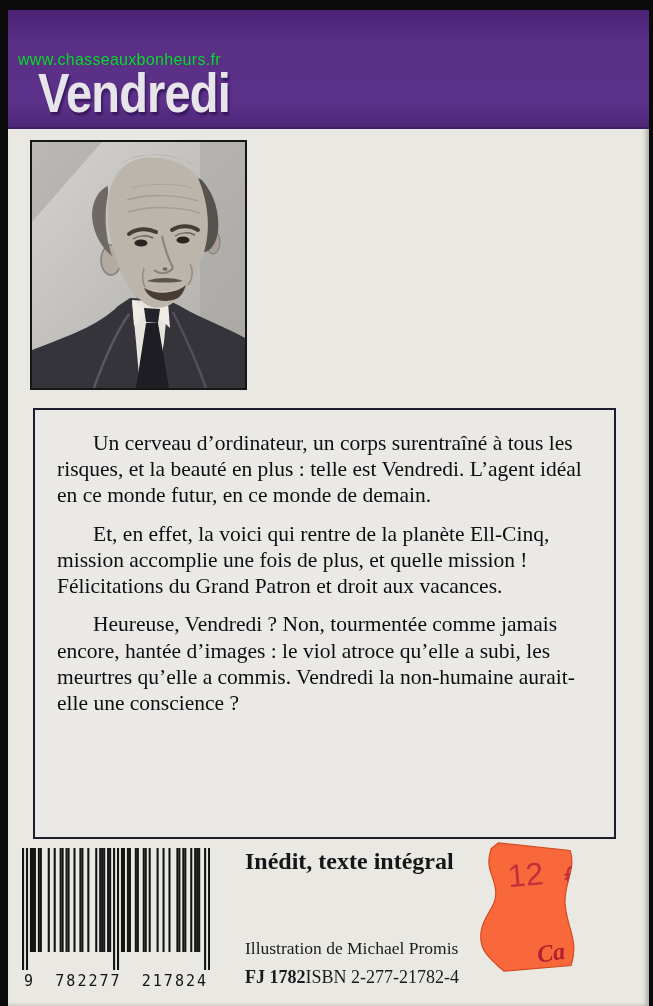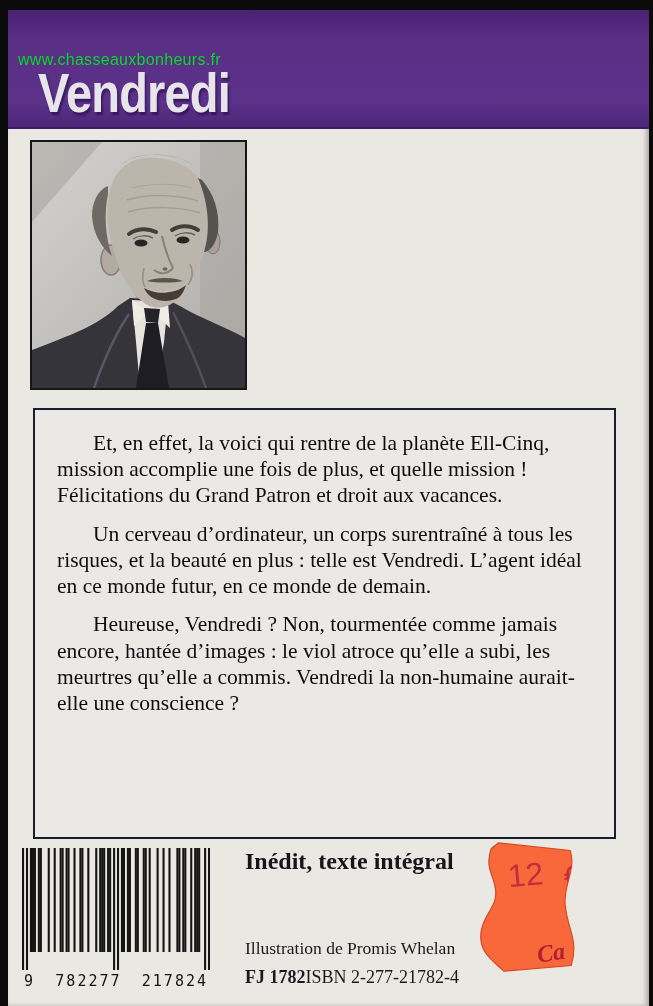--- a/index.html
+++ b/index.html
@@ -113,22 +113,22 @@
 
         <path d="M115,139 C124,135 142,135 151,139 C142,141 124,141 115,139 Z" fill="#5c544b"></path>
 
         <path d="M112,146 C124,153 144,152 154,143 C150,155 146,158 134,159 C122,159 115,153 112,146 Z" fill="#473c36"></path>
         <path d="M118,147 C126,151 142,150 149,144 C142,151 126,152 121,149 Z" fill="#c9c2b8"></path>
       </svg>
     </div>
 
 
     <div class="synopsis">
+      <p>Un cerveau d’ordinateur, un corps surentraîné à tous les risques, et la beauté en plus : telle est Vendredi. L’agent idéal en ce monde futur, en ce monde de demain.</p>
       <p>Et, en effet, la voici qui rentre de la planète Ell-Cinq, mission accomplie une fois de plus, et quelle mission ! Félicitations du Grand Patron et droit aux vacances.</p>
-      <p>Un cerveau d’ordinateur, un corps surentraîné à tous les risques, et la beauté en plus : telle est Vendredi. L’agent idéal en ce monde futur, en ce monde de demain.</p>
       <p>Heureuse, Vendredi ? Non, tourmentée comme jamais encore, hantée d’images : le viol atroce qu’elle a subi, les meurtres qu’elle a commis. Vendredi la non-humaine aurait-elle une conscience ?</p>
     </div>
 
     <div class="barcode">
       <svg id="barcode-bars" viewBox="0 0 95 142" preserveAspectRatio="none">
           <rect x="0" y="0" width="1.05" height="122"></rect>
           <rect x="2" y="0" width="1.05" height="122"></rect>
           <rect x="4" y="0" width="1.05" height="104"></rect>
           <rect x="5" y="0" width="1.05" height="104"></rect>
           <rect x="6" y="0" width="1.05" height="104"></rect>
@@ -176,21 +176,21 @@
           <rect x="94" y="0" width="1.05" height="122"></rect>
         </svg>
       <div class="barcode-digits">
         <span>9</span>
         <span>782277</span>
         <span>217824</span>
       </div>
     </div>
 
     <div class="edition-note">Inédit, texte intégral</div>
-    <div class="illustration">Illustration de Promis Whelan</div>
+    <div class="illustration">Illustration de Michael Promis</div>
     <div class="pubrow">
       <span class="pubcode">FJ 1782</span><span>ISBN 2-277-21782-4</span>
     </div>
 
     <div class="sticker">
       <svg viewBox="0 0 124 142">
         <defs>
           <clipPath id="stickclip">
             <path d="M30,4 L102,9 C109,28 96,44 99,64 C102,88 114,98 107,124 L40,132 C29,122 13,114 16,92 C19,74 31,68 29,52 C27,36 17,30 23,10 Z"></path>
           </clipPath>

